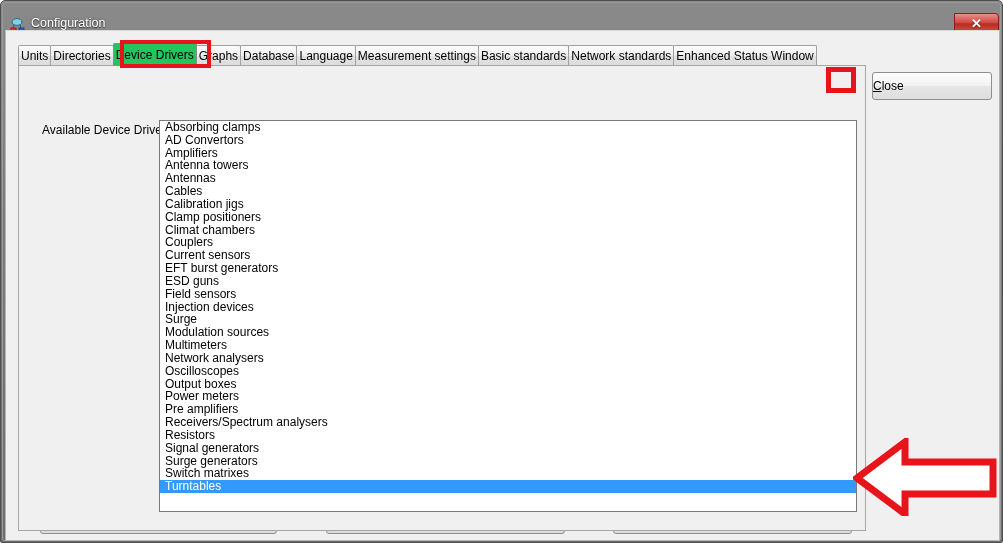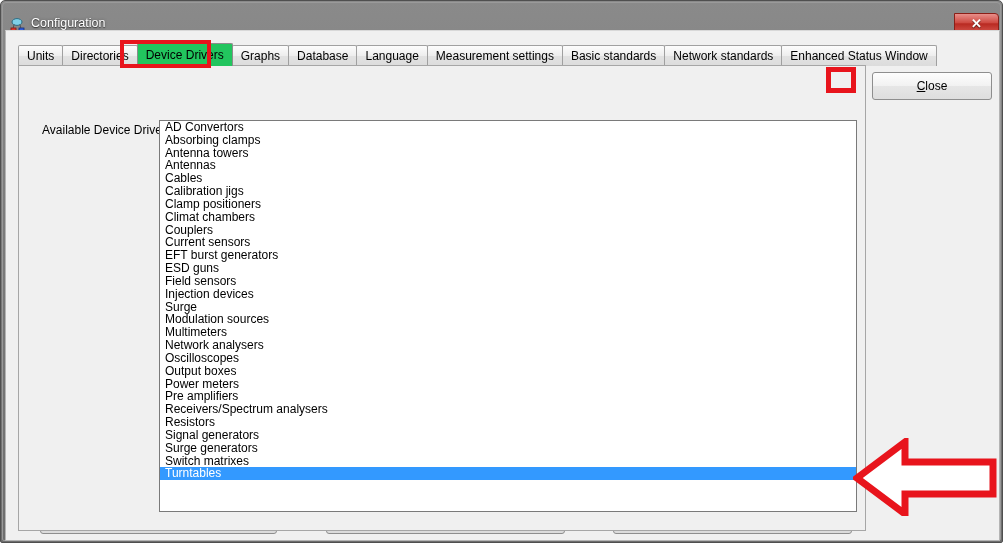--- a/index.html
+++ b/index.html
@@ -92,21 +92,21 @@
     position: absolute;
     left: 12px; top: 13px;
     height: 22px;
     display: flex;
     align-items: flex-end;
   }
   .tab {
     position: relative;
     height: 21px;
     box-sizing: border-box;
-    padding: 0 8px;
+    padding: 0 2px;
     line-height: 20px;
     font-size: 12px;
     color: #000;
     background: linear-gradient(180deg,#fcfcfc 0%,#eeeeee 48%,#e2e2e2 50%,#dcdcdc 100%);
     border: 1px solid #a0a0a0;
     border-bottom: none;
     margin-right: -1px;
     white-space: nowrap;
     cursor: pointer;
     border-radius: 2px 2px 0 0;
@@ -135,21 +135,20 @@
     position: absolute;
     left: 866px; top: 41px;
     width: 120px; height: 28px;
     box-sizing: border-box;
     background: linear-gradient(180deg,#fdfdfd 0%,#f2f2f2 48%,#e6e6e6 51%,#dedede 100%);
     border: 1px solid #8e8e8e;
     border-radius: 3px;
     font-family: "Liberation Sans", sans-serif;
     font-size: 12px;
     line-height: 26px;
-    text-align: center;
     color: #000;
     cursor: pointer;
   }
 
   
   #ddt-label {
     position: absolute;
     left: 40px; top: 72px;
     font-size: 12px;
     white-space: nowrap;
@@ -360,22 +359,23 @@
       <span><u>N</u>ew</span>
     </div>
     <div class="btm-btn" id="btn-edit">
       <span><u>E</u>dit</span>
     </div>
     <div class="btm-btn" id="btn-remove">
       <span><u>R</u>emove</span>
     </div>
 
     <div id="dropdown">
+        <div class="opt">Absorbing clamps</div>
         <div class="opt">AD Convertors</div>
-        <div class="opt">Absorbing clamps</div>
+        <div class="opt">Amplifiers</div>
         <div class="opt">Antenna towers</div>
         <div class="opt">Antennas</div>
         <div class="opt">Cables</div>
         <div class="opt">Calibration jigs</div>
         <div class="opt">Clamp positioners</div>
         <div class="opt">Climat chambers</div>
         <div class="opt">Couplers</div>
         <div class="opt">Current sensors</div>
         <div class="opt">EFT burst generators</div>
         <div class="opt">ESD guns</div>

